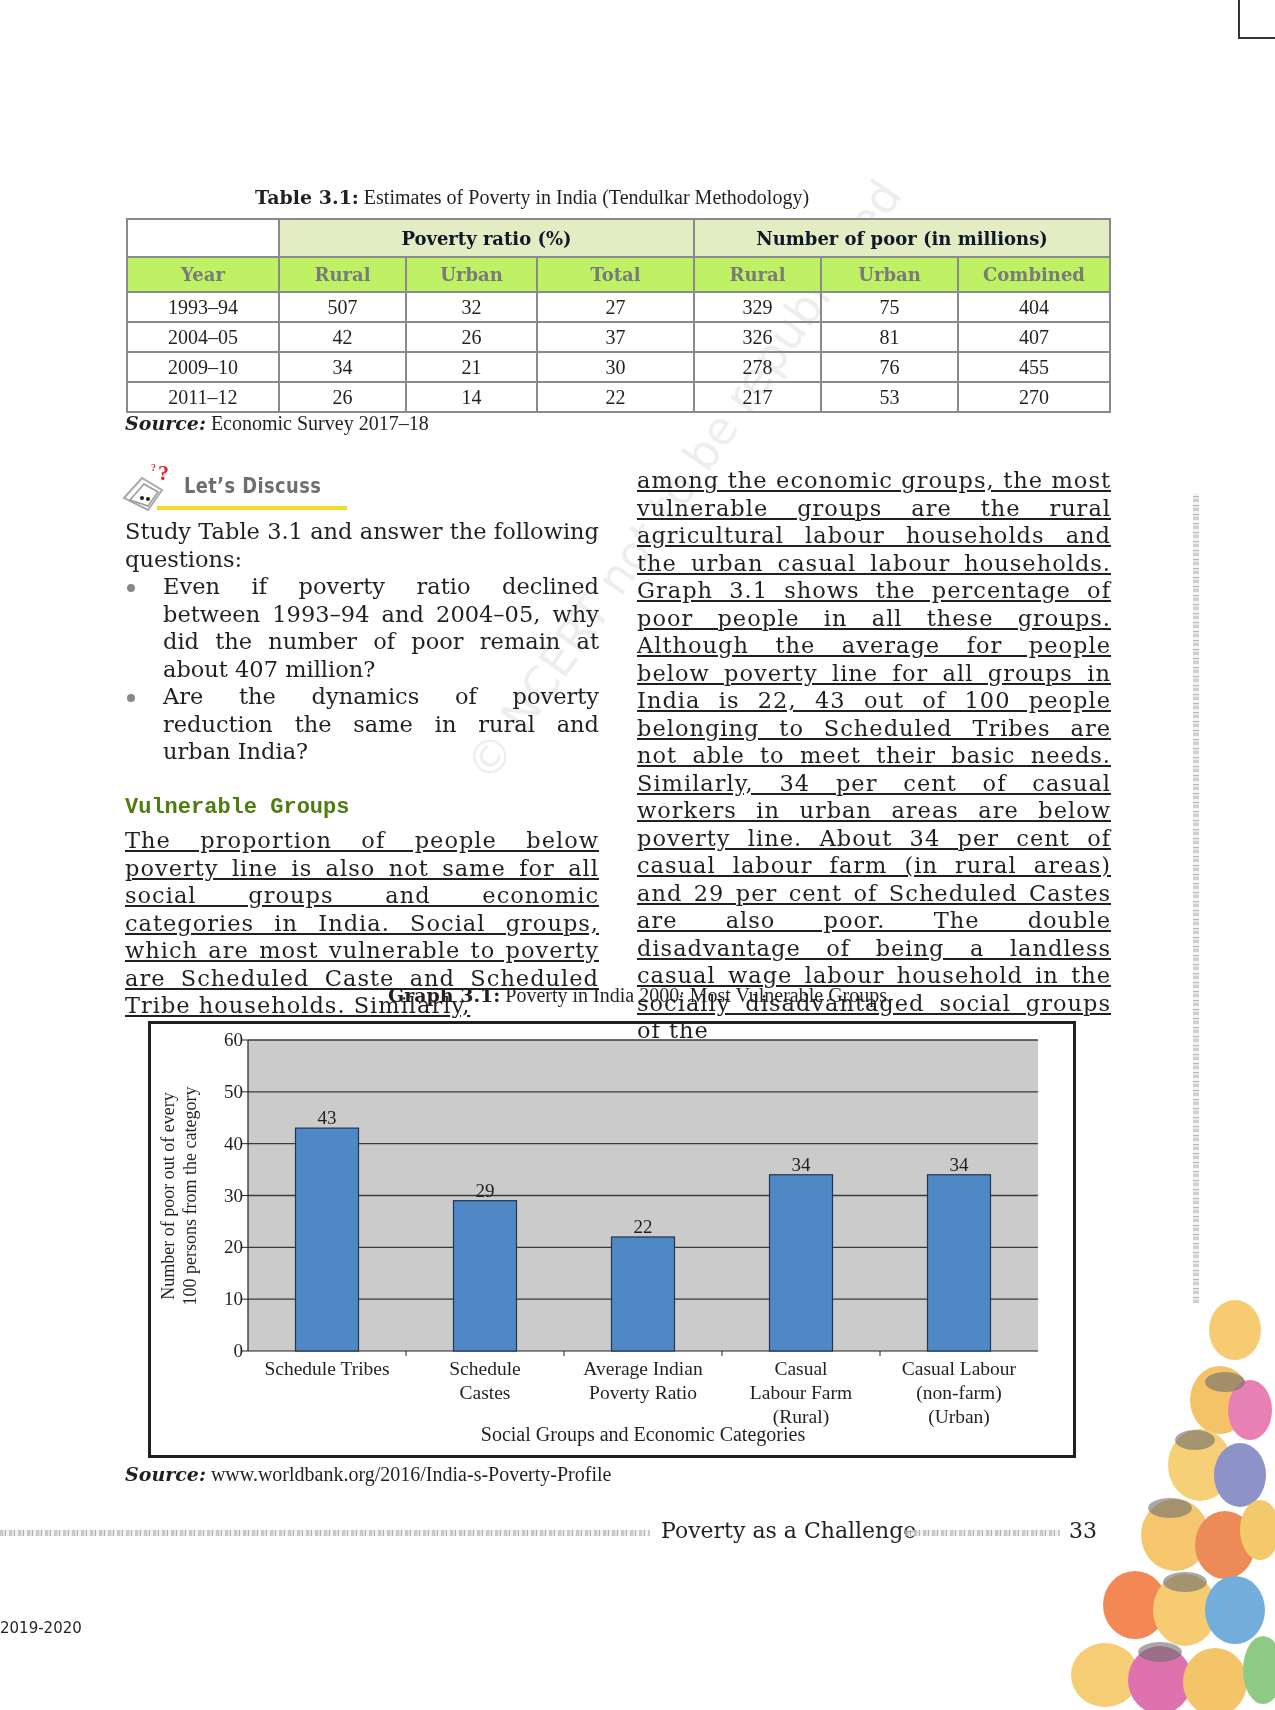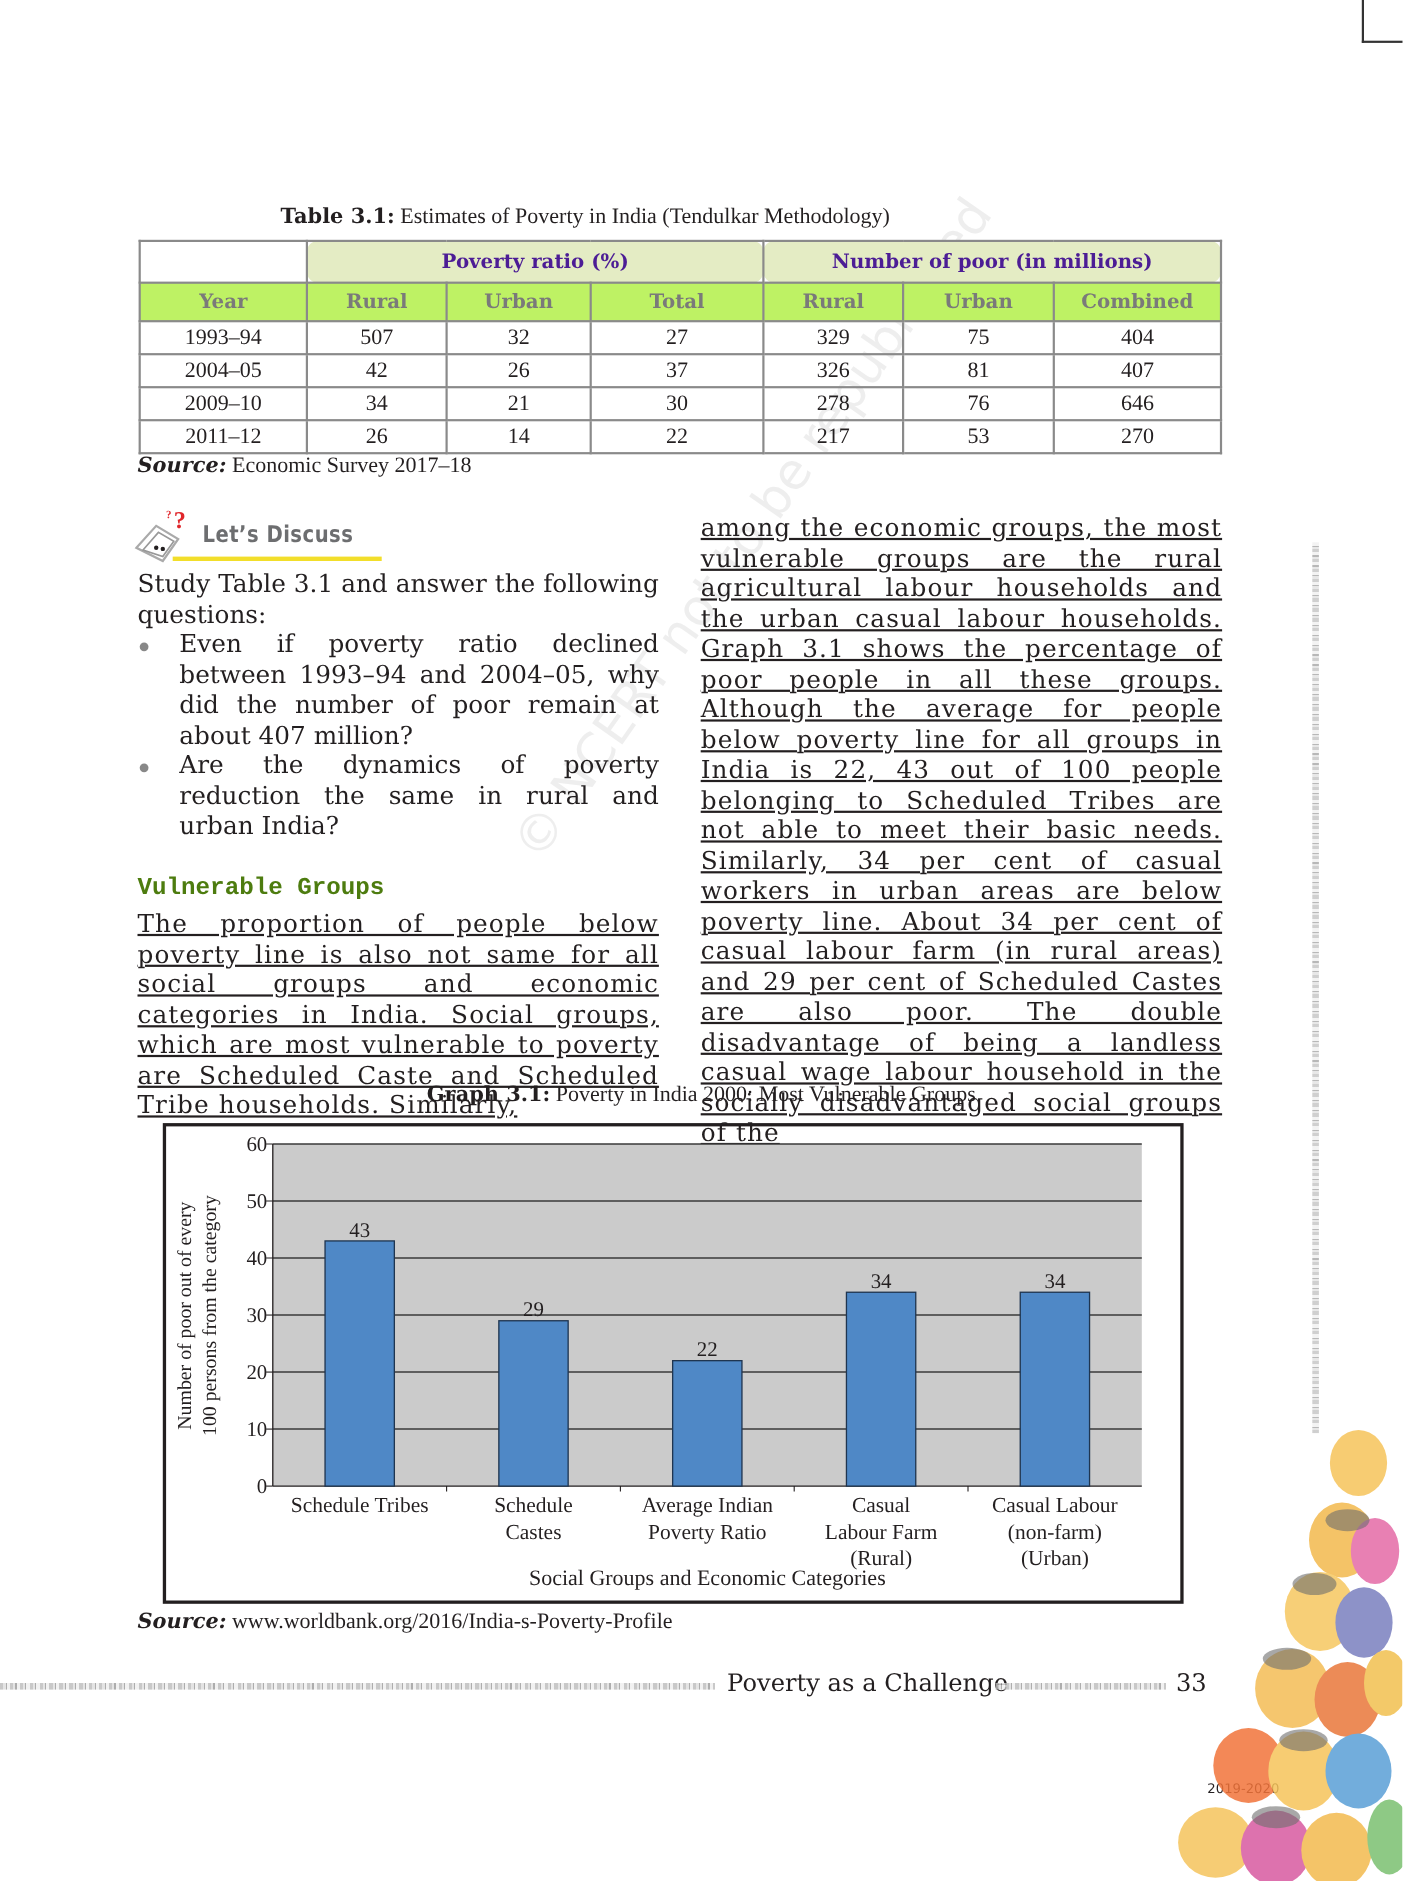--- a/index.html
+++ b/index.html
@@ -3,21 +3,21 @@
 <meta charset="utf-8">
 <style>
   html,body{margin:0;padding:0;background:#fff;}
   body{width:1275px;height:1710px;position:relative;overflow:hidden;font-family:"DejaVu Serif","Liberation Serif",serif;color:#231f20;}
   .abs{position:absolute;}
   .corner-mark{left:1238px;top:0;width:37px;height:37px;border-left:2px solid #333;border-bottom:2px solid #333;}
   .tbl-caption{left:0;width:1064px;top:186px;text-align:center;font-size:20px;font-family:"Liberation Serif",serif;}
   .tbl-caption b{font-family:"DejaVu Serif",serif;font-weight:bold;font-size:19px;}
   table.pov{position:absolute;left:126px;top:218px;width:985px;border-collapse:collapse;font-size:20px;}
   table.pov td,table.pov th{border:2px solid #8a8a8a;text-align:center;height:28px;padding:0;font-family:"Liberation Serif",serif;font-weight:normal;}
-  table.pov tr.grp th{background:#e4ecc4;height:36px;font-weight:bold;font-family:"DejaVu Serif",serif;font-size:18px;color:#4c1d95;border-radius:10px;}
+  table.pov tr.grp th{background:#e4ecc4;height:36px;font-weight:bold;font-family:"DejaVu Serif",serif;font-size:18px;color:#0f172a;}
   table.pov tr.grp th.blank{background:#fff;}
   table.pov tr.hdr th{background:#bef264;height:33px;font-weight:bold;font-family:"DejaVu Serif",serif;font-size:18px;color:#7a7a7a;}
   .src{font-size:20px;font-family:"Liberation Serif",serif;}
   .src b{font-style:italic;font-weight:bold;font-family:"DejaVu Serif",serif;font-size:19px;}
   .lets-title{left:184px;top:474px;font-family:"DejaVu Sans",sans-serif;font-weight:bold;font-size:21px;color:#6d6e70;letter-spacing:0.5px;transform:scaleX(0.85);transform-origin:left;}
   .lets-line{left:157px;top:506px;width:190px;height:4px;background:#f2de2a;}
   .col{font-size:22.5px;line-height:27.5px;text-align:justify;}
   .col p{margin:0;}
   .left-col{left:125px;top:518px;width:474px;}
   .right-col{left:637px;top:467px;width:474px;}
@@ -25,21 +25,21 @@
   .bullets li{position:relative;padding-left:38px;}
   .bullets li .dot{position:absolute;left:2px;top:11px;width:8px;height:8px;border-radius:50%;background:#888;}
   .sec-h{font-family:Liberation Mono, monospace;font-weight:bold;font-size:22px;color:#4d7c0f;margin:28px 0 6px 0 !important;}
   .spaced{letter-spacing:1px;text-decoration:underline;}
   .graph-caption{left:0;width:1275px;top:984px;text-align:center;font-size:20px;font-family:"Liberation Serif",serif;}
   .graph-caption b{font-family:"DejaVu Serif",serif;font-weight:bold;font-size:19px;}
   .chart-box{left:148px;top:1021px;width:928px;height:437px;border:3px solid #231f20;box-sizing:border-box;}
   svg text{font-family:"Liberation Serif",serif;}
   .footer-title{left:661px;top:1518px;font-size:22px;}
   .page-num{left:1069px;top:1518px;font-size:22px;}
-  .year{left:0;width:1163px;top:1619px;text-align:right;font-family:"DejaVu Sans",sans-serif;font-size:12px;}
+  .year{left:0;width:1163px;top:1619px;text-align:left;font-family:"DejaVu Sans",sans-serif;font-size:15px;}
   .squiggle{height:6px;background:repeating-linear-gradient(90deg,#bbb 0 3px,#ddd 3px 5px,#999 5px 6px,#eee 6px 9px);opacity:.8;}
   .right-squiggle{left:1193px;top:493px;width:6px;height:810px;background:repeating-linear-gradient(0deg,#bbb 0 3px,#ddd 3px 5px,#999 5px 6px,#eee 6px 9px);opacity:.7;}
   .watermark{left:455px;top:760px;transform:rotate(-55deg);transform-origin:left top;font-family:"DejaVu Sans",sans-serif;font-size:46px;color:rgba(160,160,160,0.18);white-space:nowrap;}
 </style>
 </head>
 <body>
 
 <div class="abs corner-mark"></div>
 
 <div class="abs watermark">© NCERT not to be republished</div>
@@ -89,21 +89,21 @@
     <td>81</td>
     <td>407</td>
   </tr>
   <tr>
     <td>2009–10</td>
     <td>34</td>
     <td>21</td>
     <td>30</td>
     <td>278</td>
     <td>76</td>
-    <td>646</td>
+    <td>455</td>
   </tr>
   <tr>
     <td>2011–12</td>
     <td>26</td>
     <td>14</td>
     <td>22</td>
     <td>217</td>
     <td>53</td>
     <td>270</td>
   </tr>

